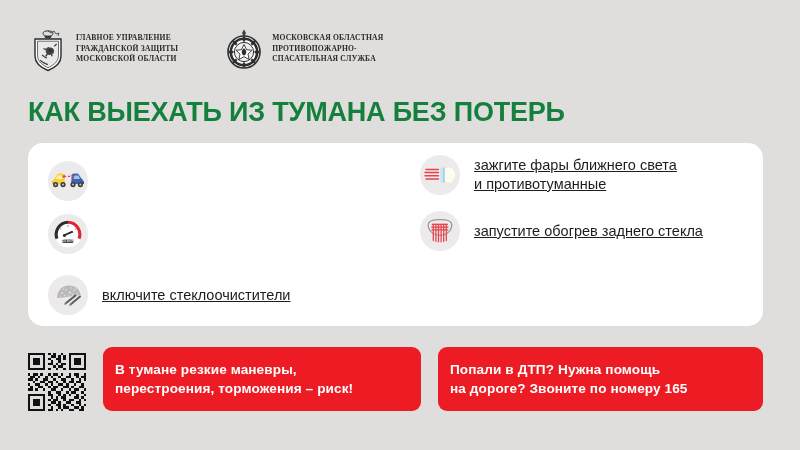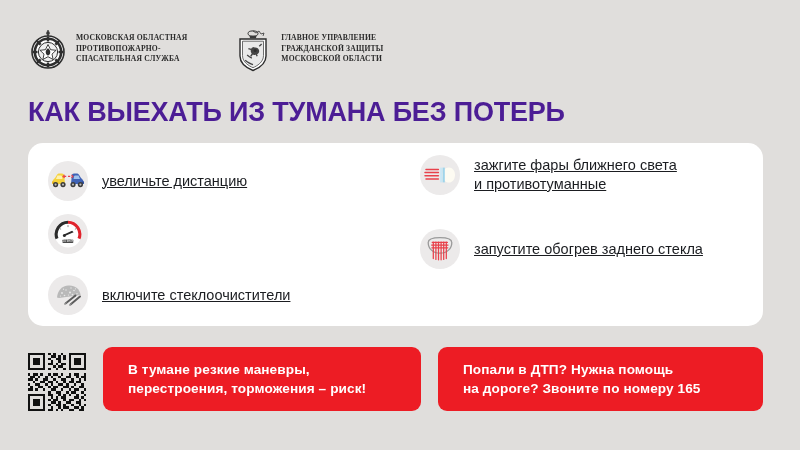--- a/index.html
+++ b/index.html
@@ -46,21 +46,21 @@
   }
 
   
   .headline {
     position: absolute;
     top: 97px;
     left: 28px;
     font-size: 27px;
     font-weight: bold;
     letter-spacing: -0.2px;
-    color: #4c1d95;
+    color: #15803d;
     white-space: nowrap;
   }
 
   
   .card {
     position: absolute;
     left: 28px;
     top: 143px;
     width: 735px;
     height: 183px;
@@ -98,21 +98,21 @@
     white-space: pre-line;
     text-decoration: underline;
   }
 
   
   .tip-distance { top: 18px;  left: 0; }
   .tip-speed    { top: 71px;  left: 0; }
   .tip-wipers   { top: 132px; left: 0; }
   
   .tip-lights   { top: 12px;  left: 0; }
-  .tip-defog    { top: 86px;  left: 0; }
+  .tip-defog    { top: 68px;  left: 0; }
 
   
   .qr {
     position: absolute;
     left: 25px;
     top: 350px;
     width: 64px;
     height: 64px;
   }
   .banner {
@@ -125,59 +125,26 @@
     font-size: 13.6px;
     font-weight: bold;
     line-height: 19px;
     letter-spacing: .1px;
     display: flex;
     align-items: center;
     white-space: pre-line;
   }
   .banner-left  { left: 103px; width: 318px; }
   .banner-right { left: 438px; width: 325px; }
-  .banner span { padding-left: 25px; }
+  .banner span { padding-left: 12px; }
 </style>
 </head>
 <body>
 
 <div class="header">
-
-  <div class="logo-block">
-    <span class="emblem">
-      <svg width="40" height="44" viewBox="0 0 40 44">
-        <g stroke="#2e2e2e" fill="none">
-          <path d="M20 2 l1.6 3.2L20 8l-1.6-2.8z" fill="#3a3a3a" stroke-width=".6"></path>
-          <line x1="20" y1="7" x2="20" y2="12" stroke-width="1"></line>
-          <circle cx="20" cy="24" r="16" stroke-width="1.6" fill="#fff"></circle>
-          <circle cx="20" cy="24" r="13.2" stroke-width="2.6" fill="none"></circle>
-          <circle cx="20" cy="24" r="9.6" stroke-width="1" fill="#efefef"></circle>
-          <g stroke-width="2.4" stroke="#2e2e2e">
-            <line x1="20" y1="8.5" x2="20" y2="13.5"></line>
-            <line x1="20" y1="34.5" x2="20" y2="39.5"></line>
-            <line x1="4.5" y1="24" x2="9.5" y2="24"></line>
-            <line x1="30.5" y1="24" x2="35.5" y2="24"></line>
-            <line x1="9" y1="13" x2="12.6" y2="16.6"></line>
-            <line x1="27.4" y1="31.4" x2="31" y2="35"></line>
-            <line x1="31" y1="13" x2="27.4" y2="16.6"></line>
-            <line x1="12.6" y1="31.4" x2="9" y2="35"></line>
-          </g>
-          <path d="M20 16.5 l2.6 5.2 5.4.6-4 3.8 1.1 5.4-5.1-2.8-5.1 2.8 1.1-5.4-4-3.8 5.4-.6z" fill="#fff" stroke-width=".9"></path>
-        </g>
-        <g fill="#2f2f2f" stroke="none">
-          <path d="M20 20.2 c1.8 1.4 2.6 3 2.2 4.7-.3 1.4-1.3 2.3-2.2 2.6-.9-.3-1.9-1.2-2.2-2.6-.4-1.7.4-3.3 2.2-4.7z"></path>
-        </g>
-      </svg>
-    </span>
-    <div class="logo-text">
-      <div>МОСКОВСКАЯ ОБЛАСТНАЯ</div>
-      <div>ПРОТИВОПОЖАРНО-</div>
-      <div>СПАСАТЕЛЬНАЯ СЛУЖБА</div>
-    </div>
-  </div>
 
   <div class="logo-block">
     <span class="emblem">
       <svg width="40" height="44" viewBox="0 0 40 44">
         <g fill="none" stroke="#333" stroke-width="1">
           <path d="M20 3 l3 2 3-2 2 3 3-1-1 3" stroke-width=".8"></path>
           <ellipse cx="20" cy="5.5" rx="5" ry="2.6"></ellipse>
           <path d="M16.5 8 h7 l-.6 2.2 h-5.8 z" fill="#3a3a3a" stroke="none"></path>
           <path d="M7 11 h26 v17 c0 8-8 12.5-13 14.5C15 40.5 7 36 7 28 Z" fill="#fff" stroke="#2b2b2b" stroke-width="1.4"></path>
           <path d="M9.5 13.2 h21 v14.4 c0 6.6-6.6 10.4-10.5 12.1C16.1 38 9.5 34.2 9.5 27.6 Z" fill="#e9e9e9" stroke="#4a4a4a" stroke-width=".8"></path>
@@ -190,20 +157,53 @@
           <path d="M12.6 31.8 c2.4 2 5 3.4 7.6 4.2l-.4 1.2c-2.8-.9-5.5-2.4-8-4.5z"></path>
         </g>
       </svg>
     </span>
     <div class="logo-text">
       <div>ГЛАВНОЕ УПРАВЛЕНИЕ</div>
       <div>ГРАЖДАНСКОЙ ЗАЩИТЫ</div>
       <div>МОСКОВСКОЙ ОБЛАСТИ</div>
     </div>
   </div>
+
+  <div class="logo-block">
+    <span class="emblem">
+      <svg width="40" height="44" viewBox="0 0 40 44">
+        <g stroke="#2e2e2e" fill="none">
+          <path d="M20 2 l1.6 3.2L20 8l-1.6-2.8z" fill="#3a3a3a" stroke-width=".6"></path>
+          <line x1="20" y1="7" x2="20" y2="12" stroke-width="1"></line>
+          <circle cx="20" cy="24" r="16" stroke-width="1.6" fill="#fff"></circle>
+          <circle cx="20" cy="24" r="13.2" stroke-width="2.6" fill="none"></circle>
+          <circle cx="20" cy="24" r="9.6" stroke-width="1" fill="#efefef"></circle>
+          <g stroke-width="2.4" stroke="#2e2e2e">
+            <line x1="20" y1="8.5" x2="20" y2="13.5"></line>
+            <line x1="20" y1="34.5" x2="20" y2="39.5"></line>
+            <line x1="4.5" y1="24" x2="9.5" y2="24"></line>
+            <line x1="30.5" y1="24" x2="35.5" y2="24"></line>
+            <line x1="9" y1="13" x2="12.6" y2="16.6"></line>
+            <line x1="27.4" y1="31.4" x2="31" y2="35"></line>
+            <line x1="31" y1="13" x2="27.4" y2="16.6"></line>
+            <line x1="12.6" y1="31.4" x2="9" y2="35"></line>
+          </g>
+          <path d="M20 16.5 l2.6 5.2 5.4.6-4 3.8 1.1 5.4-5.1-2.8-5.1 2.8 1.1-5.4-4-3.8 5.4-.6z" fill="#fff" stroke-width=".9"></path>
+        </g>
+        <g fill="#2f2f2f" stroke="none">
+          <path d="M20 20.2 c1.8 1.4 2.6 3 2.2 4.7-.3 1.4-1.3 2.3-2.2 2.6-.9-.3-1.9-1.2-2.2-2.6-.4-1.7.4-3.3 2.2-4.7z"></path>
+        </g>
+      </svg>
+    </span>
+    <div class="logo-text">
+      <div>МОСКОВСКАЯ ОБЛАСТНАЯ</div>
+      <div>ПРОТИВОПОЖАРНО-</div>
+      <div>СПАСАТЕЛЬНАЯ СЛУЖБА</div>
+    </div>
+  </div>
 </div>
 
 <div class="headline">КАК ВЫЕХАТЬ ИЗ ТУМАНА БЕЗ ПОТЕРЬ</div>
 
 <div class="card">
 
   <div class="col col-left">
 
     <div class="tip tip-distance">
       <span class="tip-icon">
@@ -226,21 +226,20 @@
             <circle cx="22" cy="16.6" r="2.6" fill="#3d3d3d"></circle>
             <circle cx="22" cy="16.6" r="1.1" fill="#bdbdbd"></circle>
           </g>
           <g stroke="#e8414b" stroke-width="1.1">
             <line x1="13" y1="8.4" x2="21" y2="8.4" stroke-dasharray="2.2 1.8"></line>
             <path d="M13.6 6.9 L12 8.4 l1.6 1.5" fill="none"></path>
             <path d="M20.4 6.9 L22 8.4 l-1.6 1.5" fill="none"></path>
           </g>
         </svg>
       </span>
-      <span class="tip-text">увеличьте дистанцию</span>
     </div>
 
     <div class="tip tip-speed">
       <span class="tip-icon">
         <svg width="30" height="30" viewBox="0 0 30 30">
           <circle cx="15" cy="15" r="13.4" fill="#ffffff"></circle>
           <path d="M4 19.6 A12 12 0 0 1 15 3.2" fill="none" stroke="#2b2b2b" stroke-width="3.1"></path>
           <path d="M15 3.2 A12 12 0 0 1 26 19.6" fill="none" stroke="#e0232c" stroke-width="3.1"></path>
           <g stroke="#7d7d7d" stroke-width=".9">
             <line x1="6.4" y1="9.2" x2="8.1" y2="10.4"></line>

